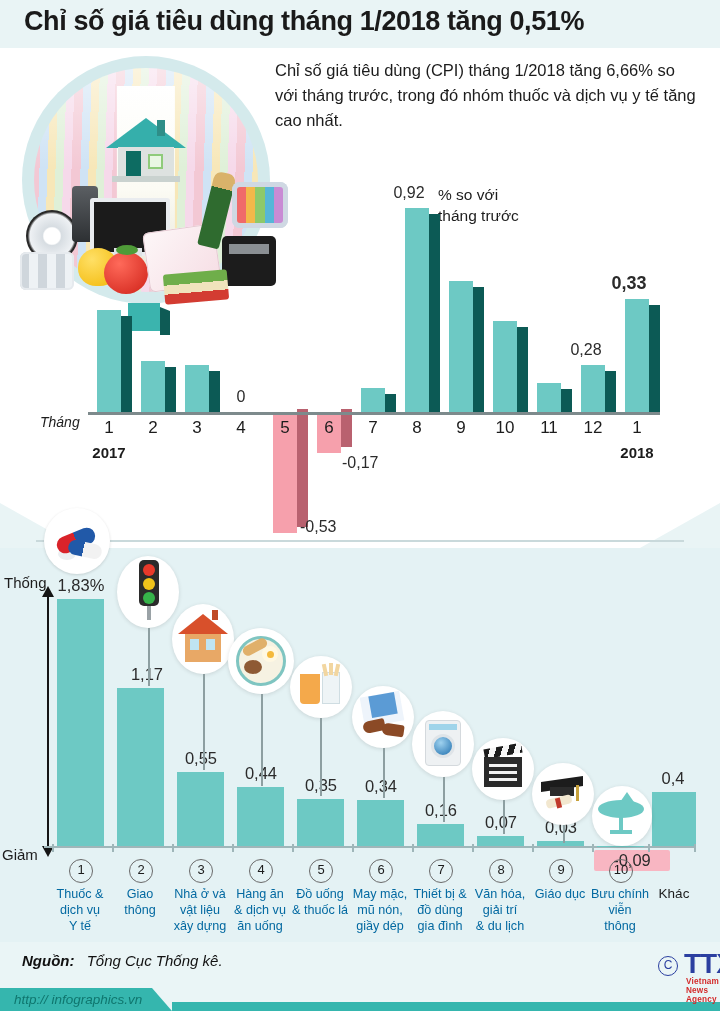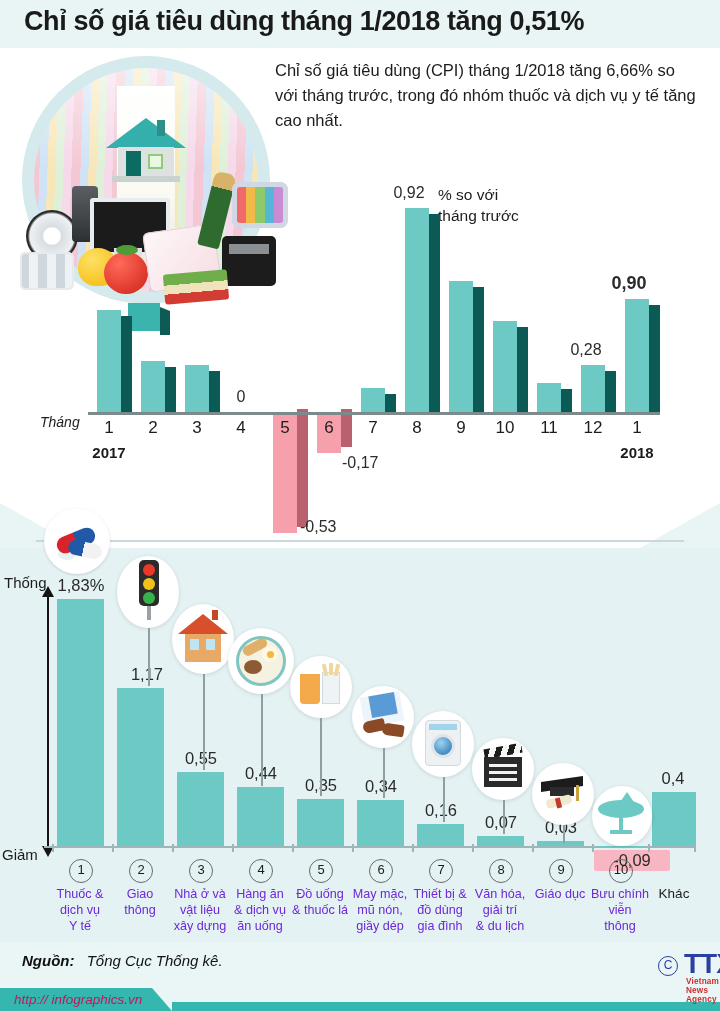--- a/index.html
+++ b/index.html
@@ -126,37 +126,37 @@
   .c-dn-lab{position:absolute;left:2px;top:298px;font-size:15px;color:#1c1c1c;}
   .c-bar{position:absolute;background:#6DC9C4;}
   .c-val{position:absolute;font-size:16.5px;color:#2b2b2b;text-align:center;}
   .c-val.neg{background:#F8B6C2;padding:1px 16px;border-radius:2px;}
   .c-tickmark{position:absolute;top:296px;width:2px;height:8px;background:#9fb6b9;}
   .c-num{
     position:absolute;top:311px;width:22px;height:22px;border-radius:50%;
     border:1.6px solid #6a6a6a;background:transparent;
     font-size:13px;line-height:20px;text-align:center;color:#1c1c1c;
   }
-  .c-name{position:absolute;top:338px;width:80px;font-size:12.6px;line-height:16px;text-align:center;color:#6d28d9;}
+  .c-name{position:absolute;top:338px;width:80px;font-size:12.6px;line-height:16px;text-align:center;color:#0369a1;}
   .c-other{position:absolute;top:338px;width:72px;font-size:13.5px;text-align:center;color:#1c1c1c;}
 
   
   .bub{position:absolute;border-radius:50%;background:#ffffff;box-shadow:0 1px 4px rgba(0,0,0,.12);}
   .stem{position:absolute;width:1.6px;background:#8d9fa1;}
 
   
   .foot{position:absolute;left:0;top:942px;width:720px;height:69px;background:#EAF5F6;}
   .src{position:absolute;left:22px;top:10px;font-size:15px;color:#111;}
   .src b{font-style:italic;}
   .src span{font-style:italic;}
   .url-tab{
     position:absolute;left:0;top:46px;width:172px;height:23px;background:#35B6AE;
     clip-path:polygon(0 0,152px 0,172px 23px,0 23px);
   }
-  .url-txt{position:absolute;left:14px;top:50px;font-size:13.5px;font-style:italic;color:#be185d;}
+  .url-txt{position:absolute;left:14px;top:50px;font-size:13.5px;font-style:italic;color:#0f766e;}
   .footbar{position:absolute;left:172px;top:60px;width:548px;height:9px;background:#35B6AE;}
   .logo{position:absolute;right:18px;top:6px;height:40px;}
   .logo .c{position:absolute;left:-44px;top:8px;width:18px;height:18px;border:1.6px solid #2B3FA0;border-radius:50%;color:#2B3FA0;font-size:12px;line-height:16px;text-align:center;}
   .logo .t{position:absolute;left:-18px;top:0;font-size:28px;font-weight:bold;color:#2B3FA0;letter-spacing:-1px;}
   .logo .sub{position:absolute;left:-16px;top:29px;font-size:8.2px;font-weight:bold;color:#D32B2B;letter-spacing:.2px;}
 </style>
 </head>
 <body>
 
 <div id="root">
@@ -251,21 +251,21 @@
       </div>
 
     <div class="m-axis"></div>
     <div class="m-axisword">Tháng</div>
 
     <div class="m-lab" style="left:215px;top:340px;">0</div>
     <div class="m-lab" style="left:300px;top:470px;width:60px;text-align:left;">-0,53</div>
     <div class="m-lab" style="left:342px;top:406px;width:60px;text-align:left;">-0,17</div>
     <div class="m-lab" style="left:383px;top:136px;">0,92</div>
     <div class="m-lab" style="left:560px;top:293px;">0,28</div>
-    <div class="m-lab m-big" style="left:603px;top:225px;">0,90</div>
+    <div class="m-lab m-big" style="left:603px;top:225px;">0,33</div>
 
     <div class="m-tick" style="left:92px;">1</div>
     <div class="m-tick" style="left:136px;">2</div>
     <div class="m-tick" style="left:180px;">3</div>
     <div class="m-tick" style="left:224px;">4</div>
     <div class="m-tick" style="left:268px;">5</div>
     <div class="m-tick" style="left:312px;">6</div>
     <div class="m-tick" style="left:356px;">7</div>
     <div class="m-tick" style="left:400px;">8</div>
     <div class="m-tick" style="left:444px;">9</div>

